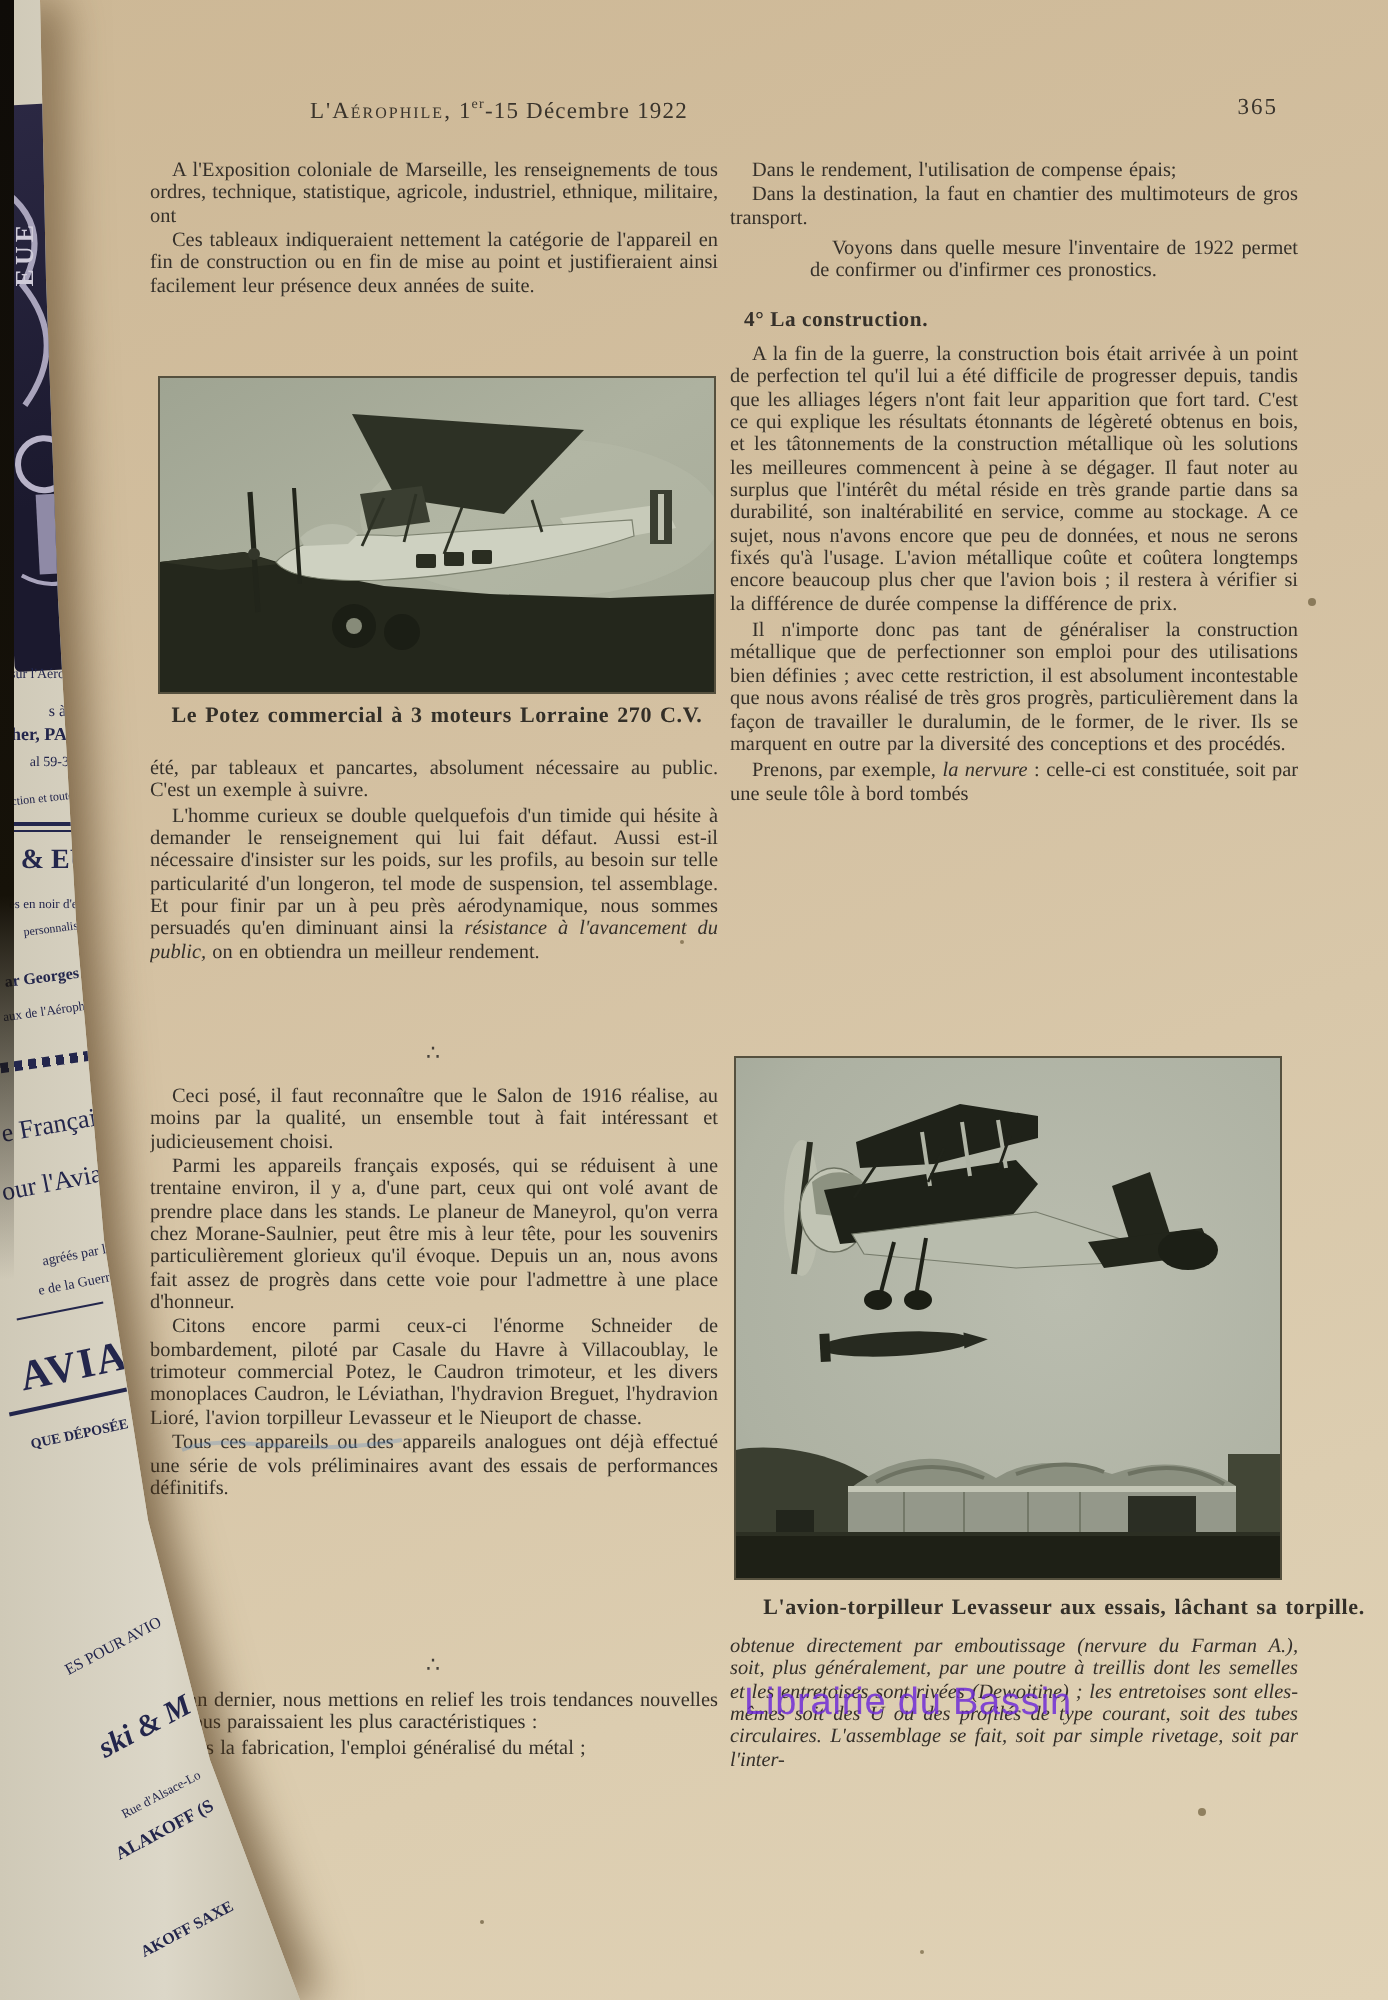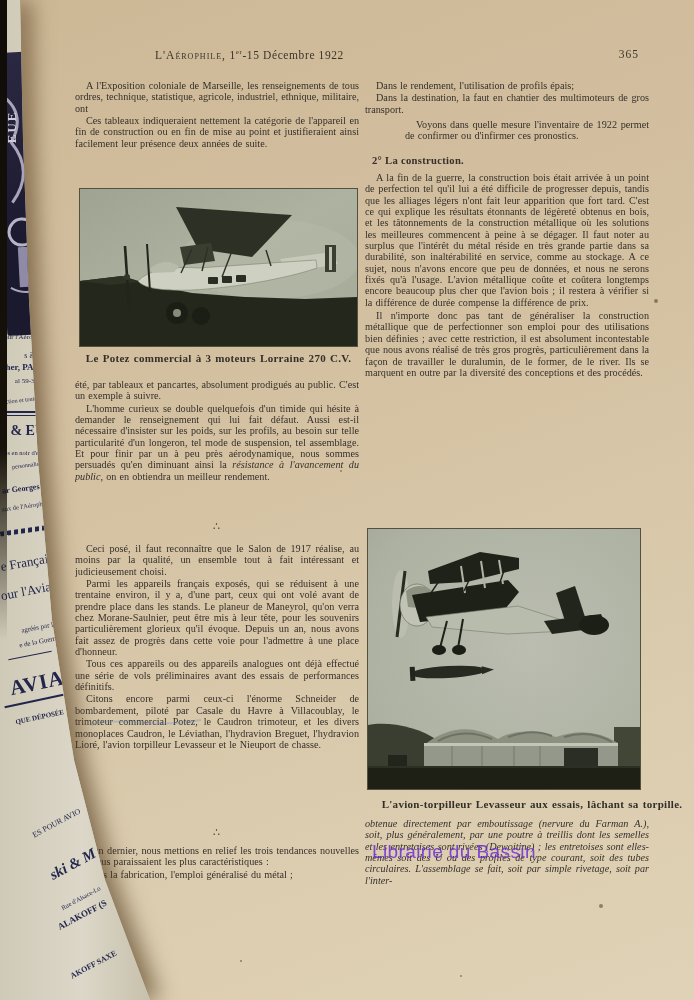--- a/index.html
+++ b/index.html
@@ -113,51 +113,52 @@
         <rect x="156" y="86" width="10" height="7" rx="1"></rect>
       </g>
     <circle cx="97" cy="124" r="11" fill="#1b1e15"></circle>
       <circle cx="97" cy="124" r="4" fill="#878b79"></circle>
     <circle cx="121" cy="127" r="9" fill="#1b1e15"></circle>
   </svg>
   <figcaption class="figcap">Le Potez commercial à 3 moteurs Lorraine 270 C.V.</figcaption>
 </figure>
 
 <div class="abs colblock" style="left:75px;top:379px;height:144px;">
-  <p class="noindent">été, par tableaux et pancartes, absolument prodigués au public. C'est un exemple à suivre.</p>
+  <p class="noindent">été, par tableaux et pancartes, absolument nécessaire au public. C'est un exemple à suivre.</p>
   <p><span>L'homme curieux se double quelquefois d'un timide qui hésite à demander le renseignement qui lui fait défaut. Aussi est-il nécessaire d'insister sur les poids, sur les profils, au besoin sur telle particularité d'un longeron, tel mode de suspension, tel assemblage. Et pour finir par un à peu près aérodynamique, nous sommes persuadés qu'en diminuant ainsi la </span><span class="it">résistance à l'avancement du public,</span><span> on en obtiendra un meilleur rendement.</span></p>
 </div>
 
 <div class="abs asterism" style="left:75px;top:520px;">∴</div>
 
 <div class="abs colblock" style="left:75px;top:543px;height:283px;">
-  <p>Ceci posé, il faut reconnaître que le Salon de 1917 réalise, au moins par la qualité, un ensemble tout à fait intéressant et judicieusement choisi.</p>
+  <p>Ceci posé, il faut reconnaître que le Salon de 1916 réalise, au moins par la qualité, un ensemble tout à fait intéressant et judicieusement choisi.</p>
   <p>Parmi les appareils français exposés, qui se réduisent à une trentaine environ, il y a, d'une part, ceux qui ont volé avant de prendre place dans les stands. Le planeur de Maneyrol, qu'on verra chez Morane-Saulnier, peut être mis à leur tête, pour les souvenirs particulièrement glorieux qu'il évoque. Depuis un an, nous avons fait assez de progrès dans cette voie pour l'admettre à une place d'honneur.</p>
+  <p>Citons encore parmi ceux-ci l'énorme Schneider de bombardement, piloté par Casale du Havre à Villacoublay, le trimoteur commercial Potez, le Caudron trimoteur, et les divers monoplaces Caudron, le Léviathan, l'hydravion Breguet, l'hydravion Lioré, l'avion torpilleur Levasseur et le Nieuport de chasse.</p>
   <p>Tous ces appareils ou des appareils analogues ont déjà effectué une série de vols préliminaires avant des essais de performances définitifs.</p>
-  <p>Citons encore parmi ceux-ci l'énorme Schneider de bombardement, piloté par Casale du Havre à Villacoublay, le trimoteur commercial Potez, le Caudron trimoteur, et les divers monoplaces Caudron, le Léviathan, l'hydravion Breguet, l'hydravion Lioré, l'avion torpilleur Levasseur et le Nieuport de chasse.</p>
 </div>
 
 <div class="abs asterism" style="left:75px;top:826px;">∴</div>
 
 <div class="abs colblock" style="left:75px;top:845px;height:72px;">
   <p>L'an dernier, nous mettions en relief les trois tendances nouvelles qui nous paraissaient les plus caractéristiques :</p>
   <p>Dans la fabrication, l'emploi généralisé du métal ;</p>
 </div>
 
 <div class="abs colblock" style="left:365px;top:80px;height:76px;">
-  <p>Dans le rendement, l'utilisation de profils épais;</p>
+  <p>Dans le rendement, l'utilisation de compense épais;</p>
   <p>Dans la destination, la faut en chantier des multimoteurs de gros transport.</p>
   <p style="margin-top:4px;margin-left:40px;">Voyons dans quelle mesure l'inventaire de 1922 permet de confirmer ou d'infirmer ces pronostics.</p>
 </div>
 
-<div class="abs secthead" style="left:372px;top:155px;">2° La construction.</div>
+<div class="abs secthead" style="left:372px;top:155px;">4° La construction.</div>
 
 <div class="abs colblock" style="left:365px;top:172px;height:355px;">
   <p>A la fin de la guerre, la construction bois était arrivée à un point de perfection tel qu'il lui a été difficile de progresser depuis, tandis que les alliages légers n'ont fait leur apparition que fort tard. C'est ce qui explique les résultats étonnants de légèreté obtenus en bois, et les tâtonnements de la construction métallique où les solutions les meilleures commencent à peine à se dégager. Il faut noter au surplus que l'intérêt du métal réside en très grande partie dans sa durabilité, son inaltérabilité en service, comme au stockage. A ce sujet, nous n'avons encore que peu de données, et nous ne serons fixés qu'à l'usage. L'avion métallique coûte et coûtera longtemps encore beaucoup plus cher que l'avion bois ; il restera à vérifier si la différence de durée compense la différence de prix.</p>
   <p style="margin-top:2px;">Il n'importe donc pas tant de généraliser la construction métallique que de perfectionner son emploi pour des utilisations bien définies ; avec cette restriction, il est absolument incontestable que nous avons réalisé de très gros progrès, particulièrement dans la façon de travailler le duralumin, de le former, de le river. Ils se marquent en outre par la diversité des conceptions et des procédés.</p>
+  <p style="margin-top:2px;"><span>Prenons, par exemple, </span><span class="it">la nervure</span><span> : celle-ci est constituée, soit par une seule tôle à bord tombés</span></p>
 </div>
 
 <figure class="abs figure" style="left:368px;top:529px;width:328px;margin:0;">
   <svg width="272" height="260" viewBox="0 0 272 260">
     <defs>
       <radialGradient id="sky2" cx=".6" cy=".45" r=".9">
         <stop offset="0" stop-color="#babdaf"></stop>
           <stop offset=".7" stop-color="#adb1a2"></stop>
         <stop offset="1" stop-color="#9fa495"></stop>
       </radialGradient>

